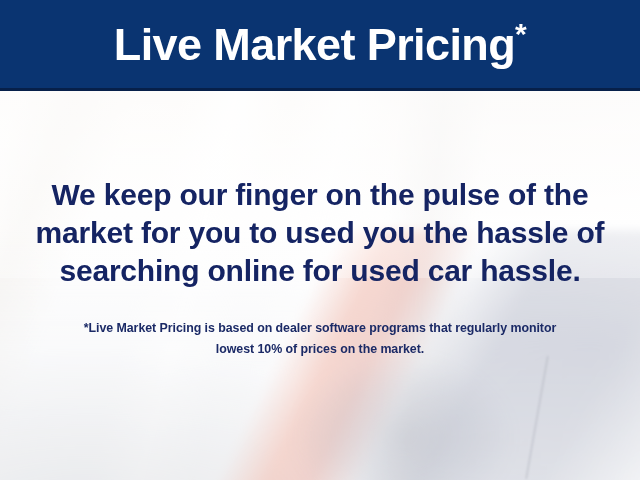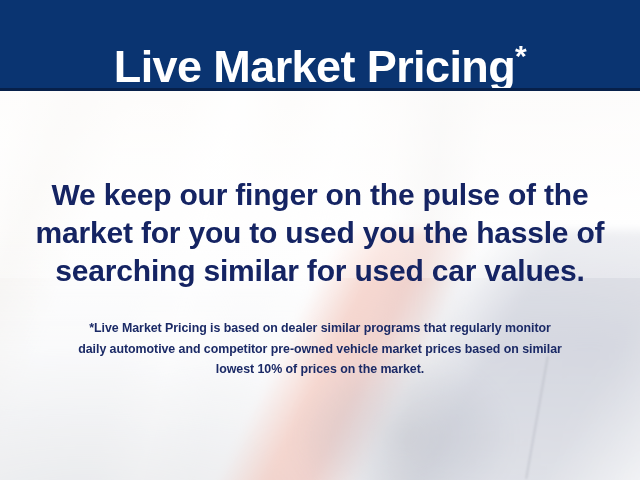--- a/index.html
+++ b/index.html
@@ -94,21 +94,21 @@
 
   
   #header-banner {
     position: absolute;
     left: 0;
     top: 0;
     width: 640px;
     height: 91px;
     background: #0a3471;
     display: flex;
-    align-items: flex-end;
+    align-items: center;
     justify-content: center;
     box-sizing: border-box;
   }
   #header-banner::after {
     content: "";
     position: absolute;
     left: 0; right: 0; bottom: 0;
     height: 3px;
     background: #07204a;
   }
@@ -183,22 +183,21 @@
     <div class="bg-veil-top"></div>
   </div>
 
   <div id="header-banner">
     <h1 id="header-title"><span>Live Market Pricing</span><span class="star">*</span></h1>
   </div>
 
   <div id="headline">
     <span class="hl-line">We keep our finger on the pulse of the</span>
     <span class="hl-line">market for you to used you the hassle of</span>
-    <span class="hl-line">searching similar for used car values.</span>
+    <span class="hl-line">searching online for used car hassle.</span>
   </div>
 
   <div id="fineprint">
-    <span class="fp-line">*Live Market Pricing is based on dealer similar programs that regularly monitor</span>
-    <span class="fp-line">daily automotive and competitor pre-owned vehicle market prices based on similar</span>
+    <span class="fp-line">*Live Market Pricing is based on dealer software programs that regularly monitor</span>
     <span class="fp-line">lowest 10% of prices on the market.</span>
   </div>
 
 </div>
 
 </body></html>

